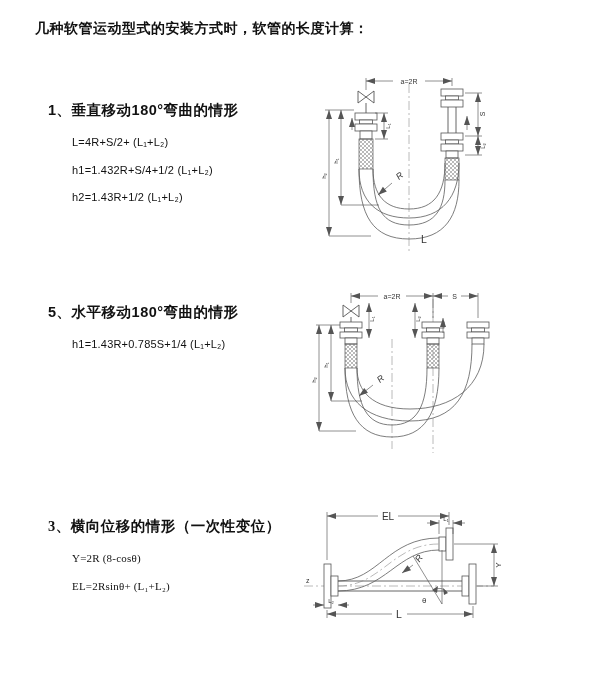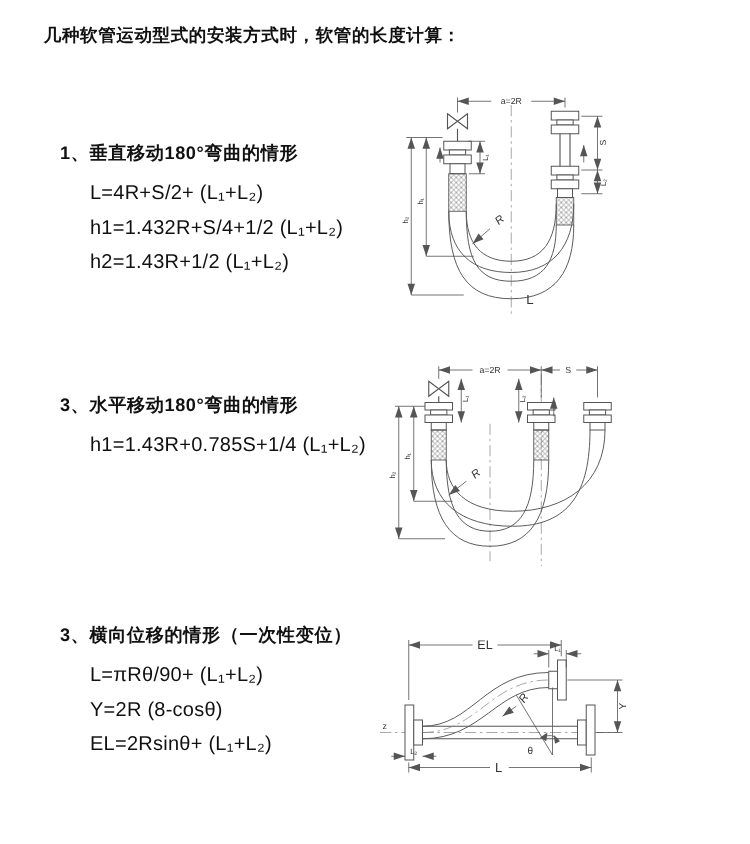--- a/index.html
+++ b/index.html
@@ -2,22 +2,22 @@
 <html><head>
 <meta charset="utf-8">
 <style>
   html,body{margin:0;padding:0;}
   body{
     width:600px;height:675px;background:#ffffff;position:relative;overflow:hidden;
     font-family:"Liberation Sans","DejaVu Sans",sans-serif;color:#111;
   }
   .page-title{position:absolute;left:35px;top:20px;font-size:14px;font-weight:bold;letter-spacing:.5px;}
   .section{position:absolute;left:48px;}
-  .sec-heading{font-size:14.5px;font-weight:bold;letter-spacing:.5px;margin:12px 0 9px 0;}
-  .formula{font-size:16px;line-height:27.5px;padding-left:24px;white-space:pre;letter-spacing:.2px;}
+  .sec-heading{font-size:14.5px;font-weight:bold;letter-spacing:.5px;margin:0 0 9px 0;}
+  .formula{font-size:11px;line-height:27.5px;padding-left:24px;white-space:pre;letter-spacing:.2px;}
   .diagram{position:absolute;}
   svg text{font-family:"Liberation Sans","DejaVu Sans",sans-serif;fill:#333;}
   .pipe{stroke:#555;stroke-width:.9;fill:none;}
   .fit{stroke:#555;stroke-width:.8;fill:#fff;}
   .brd{stroke:#555;stroke-width:.7;}
   .hose{stroke:#5c5c5c;stroke-width:.8;fill:none;}
   .dim{stroke:#555;stroke-width:.65;fill:none;}
   .cl{stroke:#808080;stroke-width:.55;fill:none;stroke-dasharray:9 3 2 3;}
   .lbl{font-size:7px;}
   .lbls{font-size:6px;}
@@ -29,27 +29,26 @@
 <div class="page-title">几种软管运动型式的安装方式时，软管的长度计算：</div>
 
 <div class="section" style="top:101px;">
   <div class="sec-heading">1、垂直移动180°弯曲的情形</div>
   <div class="formula">L=4R+S/2+ (L₁+L₂)</div>
   <div class="formula">h1=1.432R+S/4+1/2 (L₁+L₂)</div>
   <div class="formula">h2=1.43R+1/2 (L₁+L₂)</div>
 </div>
 
 <div class="section" style="top:303px;">
-  <div class="sec-heading">3、水平移动180°弯曲的情形</div>
+  <div class="sec-heading">5、水平移动180°弯曲的情形</div>
   <div class="formula">h1=1.43R+0.785S+1/4 (L₁+L₂)</div>
 </div>
 
-<div class="section" style="top:487px;">
+<div class="section" style="top:517px;font-family:Liberation Serif, serif;">
   <div class="sec-heading">3、横向位移的情形（一次性变位）</div>
-  <div class="formula">L=πRθ/90+ (L₁+L₂)</div>
   <div class="formula">Y=2R (8-cosθ)</div>
   <div class="formula">EL=2Rsinθ+ (L₁+L₂)</div>
 </div>
 
 <div class="diagram" style="left:309px;top:66px;">
 <svg width="282" height="194" viewBox="0 0 282 194">
   <defs>
     <marker id="a1" viewBox="0 0 10 10" refX="9.5" refY="5" markerWidth="10" markerHeight="10" orient="auto-start-reverse" markerUnits="userSpaceOnUse">
       <path d="M0.5,2 L9.5,5 L0.5,8 Z" fill="#555"></path>
     </marker>

